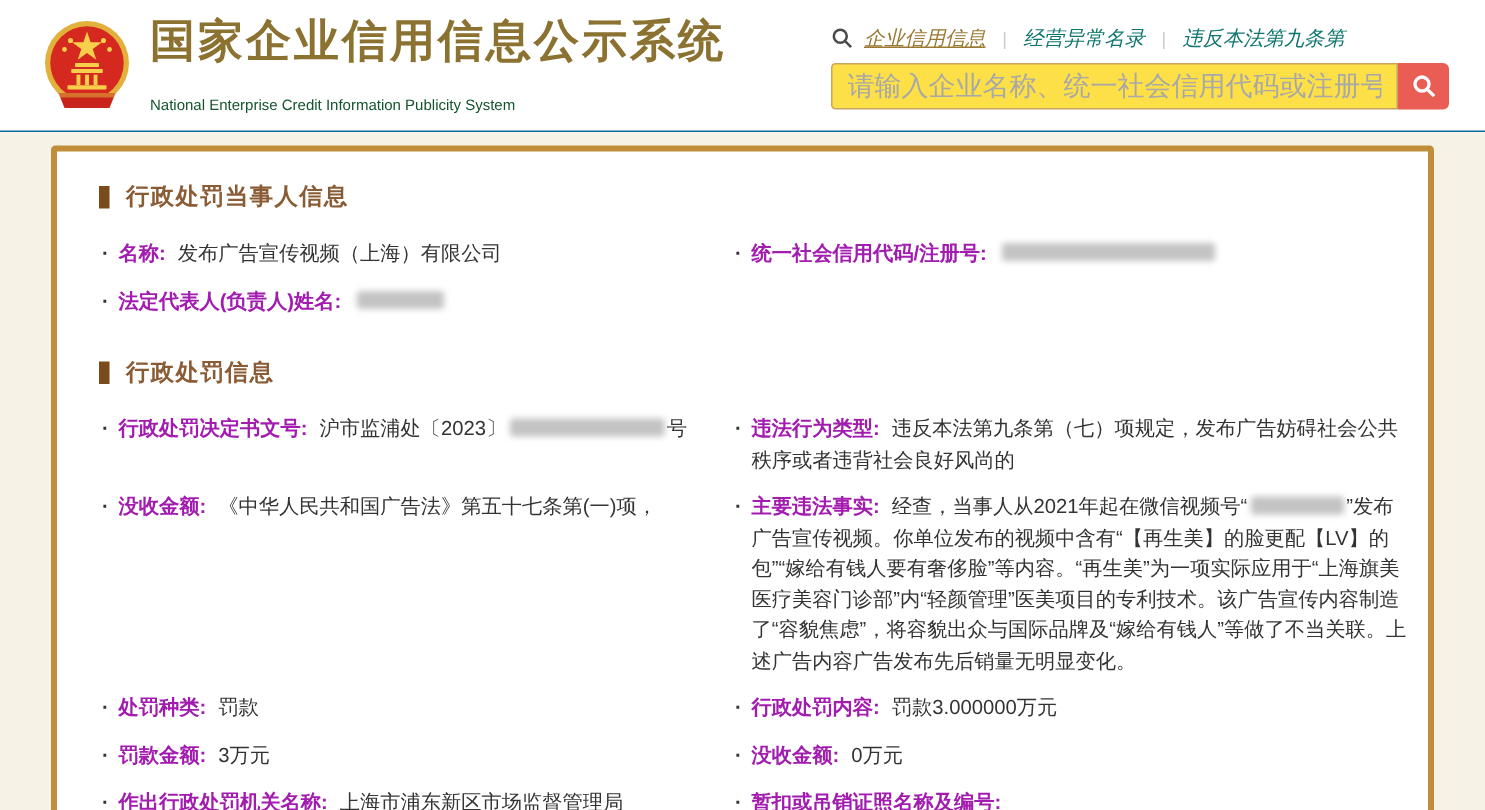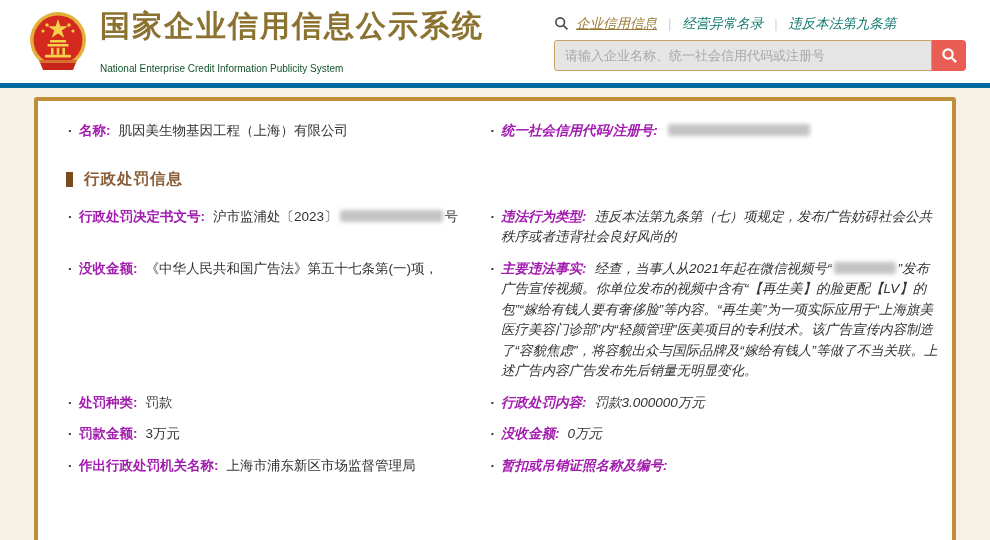--- a/index.html
+++ b/index.html
@@ -4,39 +4,39 @@
 <style>
   * { margin:0; padding:0; box-sizing:border-box; }
   html,body { width:990px; height:540px; overflow:hidden; }
   body {
     font-family:"Liberation Sans","DejaVu Sans",sans-serif;
     background:#f6f2e6;
     color:#333;
   }
   
   .header {
-    height:88px; background:#fff; border-bottom:5px solid #0369a1;
+    height:88px; background:#fff; border-bottom:1px solid #0369a1;
     display:flex; align-items:center; padding:0 24px 0 26px;
   }
   .logo { width:64px; height:64px; flex-shrink:0; margin-right:10px; }
   .title-block { display:flex; flex-direction:column; justify-content:center; }
   .site-title {
     font-size:30px; font-weight:bold; color:#8b7231; letter-spacing:2px; line-height:1.15;
   }
   .site-subtitle { font-size:10px; color:#14532d; margin-top:19px; }
   .header-right { margin-left:auto; width:412px; padding-top:2px; }
   .nav-row { display:flex; align-items:center; font-size:13.5px; margin-bottom:7px;font-style:italic; }
   .nav-icon { width:15px; height:15px; margin-right:7px; }
   .nav-link { color:#0f766e; text-decoration:none; cursor:pointer; }
   .nav-link.active { color:#9a7a33; text-decoration:underline; }
   .nav-sep { color:#ccc; margin:0 11px; font-size:12px; }
   .search-row { display:flex; align-items:stretch; }
   .search-input {
     flex:1; height:31px; border:1px solid #c9a35f; border-radius:3px 0 0 3px;
-    padding:0 10px; font-size:13px; color:#333; outline:none; background:#e5e5e5;
+    padding:0 10px; font-size:18px; color:#333; outline:none; background:#fde047;
     font-family:"Liberation Sans","DejaVu Sans",sans-serif;
   }
   .search-input::placeholder { color:#a8a8a8; }
   .search-btn {
     width:34px; height:31px; background:#e95d55; border:none; border-radius:0 4px 4px 0;
     display:flex; align-items:center; justify-content:center; cursor:pointer;
   }
   .search-btn svg { width:17px; height:17px; }
   
   .page-body { padding:9px 34px 0; }
@@ -46,21 +46,21 @@
   }
   .section-heading { display:flex; align-items:center; margin-bottom:17px; }
   .sh-marker { width:7px; height:15px; background:#7b4b1d; margin-right:11px; flex-shrink:0; }
   .sh-text { font-size:15.5px; font-weight:bold; color:#8a5c35; letter-spacing:1px; }
   .section { margin-bottom:6px; }
   .section + .section { margin-top:16px; }
   .frow { display:flex; align-items:flex-start; }
   .cell { font-size:13.5px; line-height:20.5px; margin-bottom:11px; padding-left:13px; position:relative; }
   .cell::before { content:"·"; position:absolute; left:2px; top:0; color:#333; font-weight:bold; }
   .cell-l { width:422px; flex-shrink:0; padding-right:18px; }
-  .cell-r { width:466px; padding-right:10px;font-style:italic; }
+  .cell-r { width:466px; padding-right:10px; }
   .flabel { font-weight:bold; color:#a21caf; margin-right:8px; }
   .fvalue { color:#333; }
   
   .blur {
     display:inline-block; height:12px; background:#c3c3c3; border-radius:2px;
     filter:blur(2.2px); vertical-align:-1px; margin:0 2px;
   }
   .blur.w60 { width:58px; }
   .blur.w145 { width:142px; }
   .blur.w105 { width:103px; }
@@ -117,26 +117,35 @@
         </svg>
       </button>
     </div>
   </div>
 </div>
 
 <div class="page-body">
   <div class="panel">
 
     <div class="section">
-      <div class="frow">
-        <div class="cell cell-l">
-          <span class="flabel">名称:</span><span class="fvalue">肌因美生物基因工程（上海）有限公司</span>
+      <div class="section-heading">
+        <span class="sh-marker"></span>
+        <span class="sh-text">行政处罚当事人信息</span>
+      </div>
+      <div class="frow">
+        <div class="cell cell-l">
+          <span class="flabel">名称:</span><span class="fvalue">发布广告宣传视频（上海）有限公司</span>
         </div>
         <div class="cell cell-r">
           <span class="flabel">统一社会信用代码/注册号:</span><span class="blur w145"></span>
+        </div>
+      </div>
+      <div class="frow">
+        <div class="cell cell-l">
+          <span class="flabel">法定代表人(负责人)姓名:</span><span class="blur w60"></span>
         </div>
       </div>
     </div>
 
     <div class="section">
       <div class="section-heading">
         <span class="sh-marker"></span>
         <span class="sh-text">行政处罚信息</span>
       </div>
 

